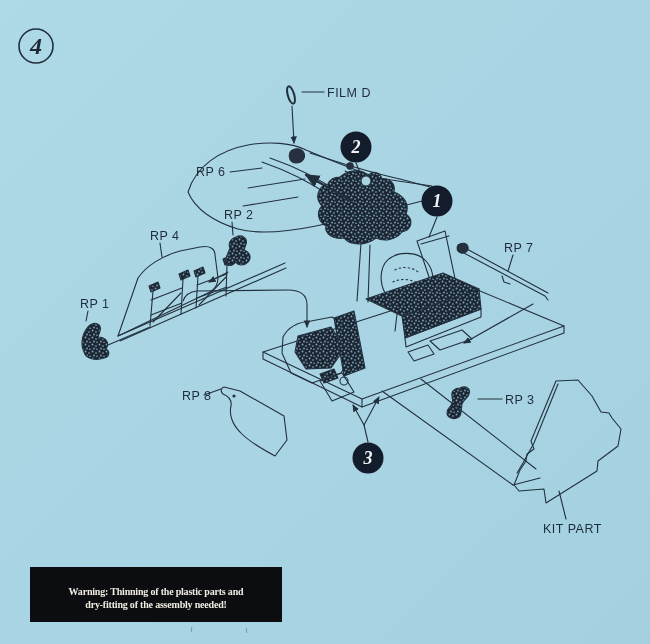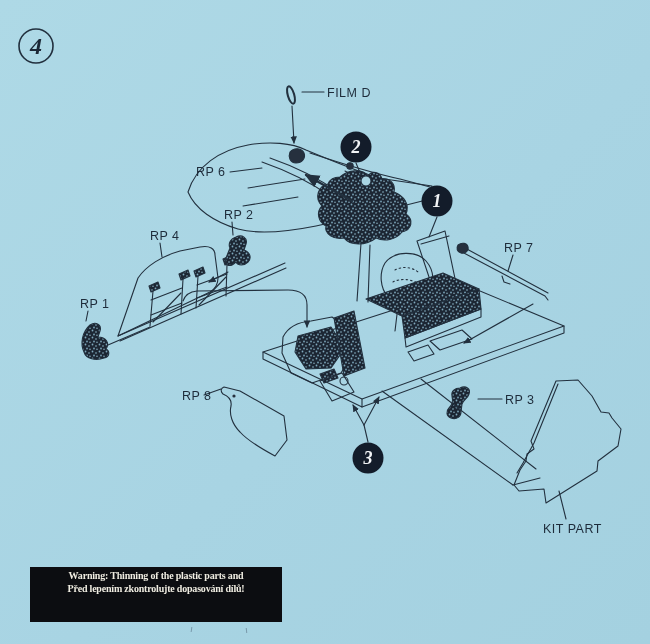--- a/index.html
+++ b/index.html
@@ -41,21 +41,21 @@
     left:30px;top:567px;
     width:252px;height:55px;
     background:#0c0d11;
     color:#efece1;
     font-family:"Liberation Serif",serif;
     font-weight:bold;
     font-size:10px;
     letter-spacing:-0.2px;
     line-height:12.5px;
     text-align:center;
-    padding-top:3px;
+    padding-top:19px;
     box-sizing:border-box;
     white-space:nowrap;
   }
   .fold{position:absolute;width:1px;height:5px;background:rgba(52,66,88,.4);}
 </style>
 </head>
 <body>
 
 <div class="page">
 
@@ -232,19 +232,19 @@
   <text class="lbl" x="505" y="404">RP 3</text>
   <text class="lbl" x="182" y="400">RP 8</text>
   <text class="lbl" x="543" y="533">KIT PART</text>
   <text class="badge-num" x="437" y="207">1</text>
   <text class="badge-num" x="356" y="153">2</text>
   <text class="badge-num" x="368" y="464">3</text>
 </svg>
 
 <div class="warning">
   <div>Warning: Thinning of the plastic parts and</div>
-  <div>Před lepením zkontrolujte dopasování dílů!</div>
+  <div>dry-fitting of the assembly needed!</div>
 </div>
 
 <div class="fold" style="left:191px;top:627px;transform:rotate(8deg);"></div>
 <div class="fold" style="left:246px;top:628px;transform:rotate(-6deg);"></div>
 
 </div>
 
 </body></html>

